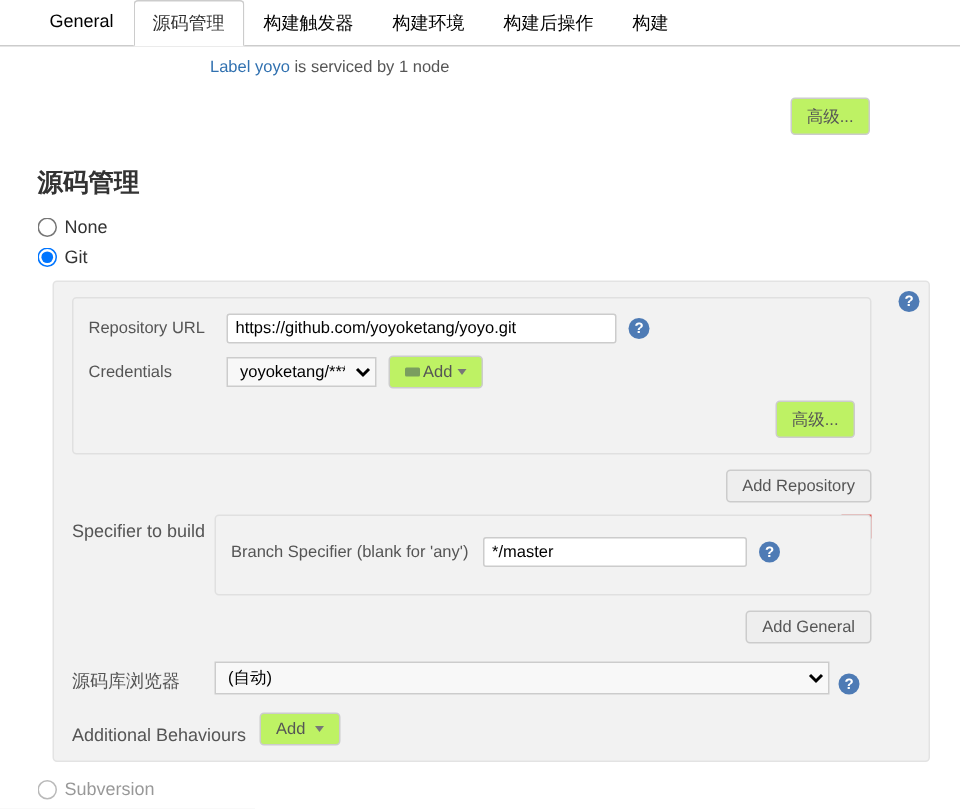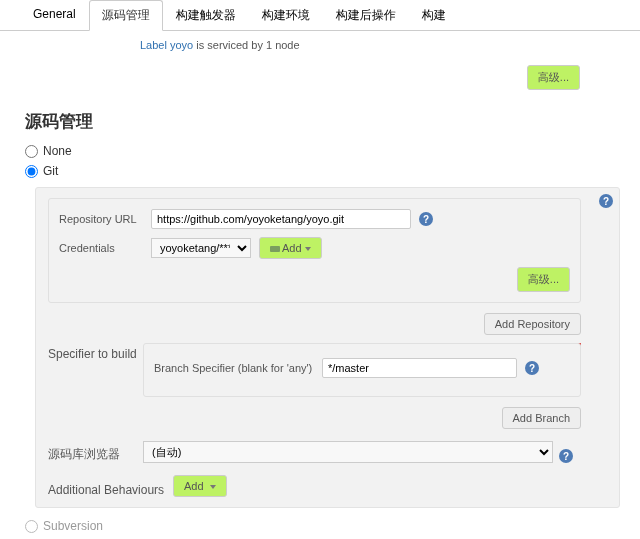--- a/index.html
+++ b/index.html
@@ -89,26 +89,26 @@
     </div>
   </div>
 
   <div class="flexrow" style="margin-top:6px">
     <div class="config-left">Specifier to build</div>
     <div class="config-body" style="position:relative">
       <div class="delete-x">X</div>
       <div class="sub-box" style="padding-top:14px">
         <div class="form-row">
           <div class="form-label-wide">Branch Specifier (blank for 'any')</div>
-          <input type="text" style="width: 195px;" value="*/master">
+          <input type="text" style="width: 176px;" value="*/master">
           <span class="help">?</span>
         </div>
       </div>
       <div class="right-actions">
-        <button class="btn btn-grey">Add Branch</button>
+        <button class="btn btn-grey">Add General</button>
       </div>
     </div>
   </div>
 
   <div class="flexrow" style="margin-top:10px;align-items:center">
     <div class="config-left">源码库浏览器</div>
     <div class="config-body" style="display:flex;align-items:flex-end;gap:6px">
       <select style="width:410px;height:22px">
         <option>(自动)</option>
       </select>

